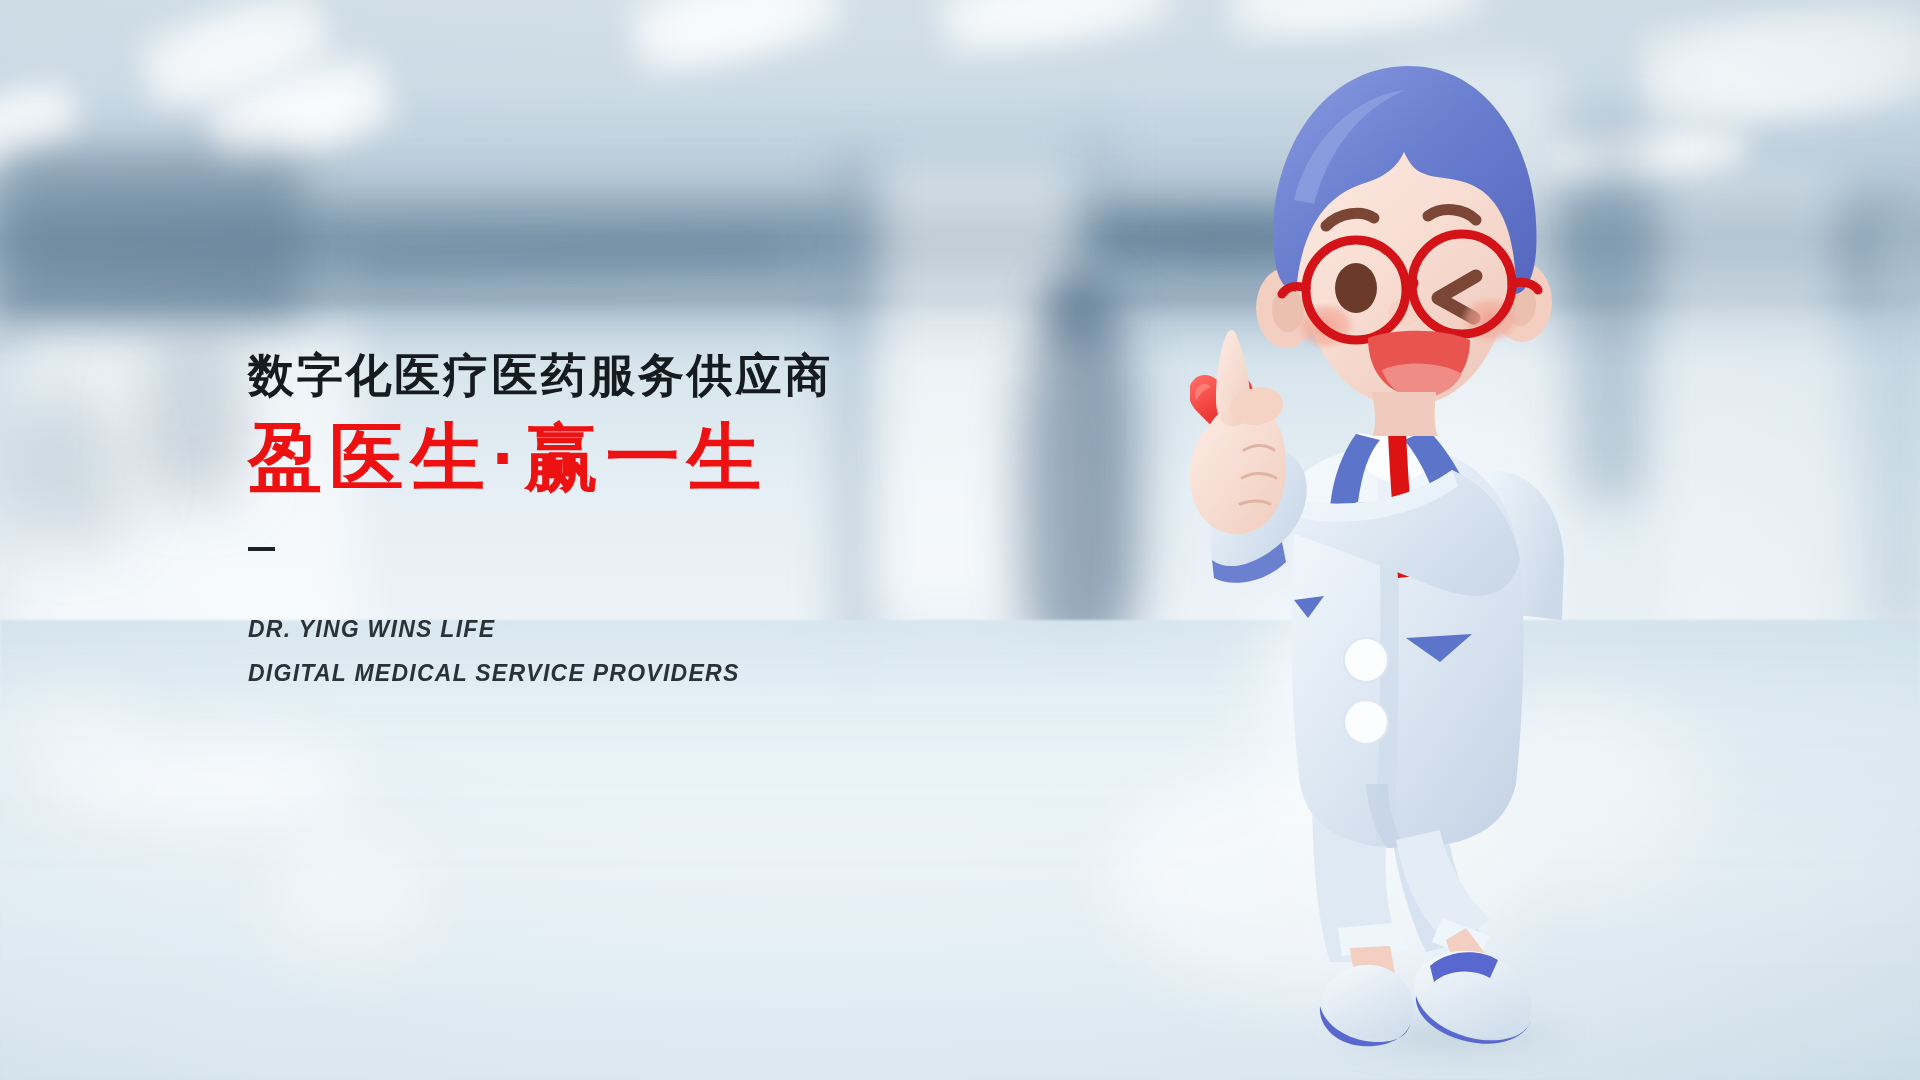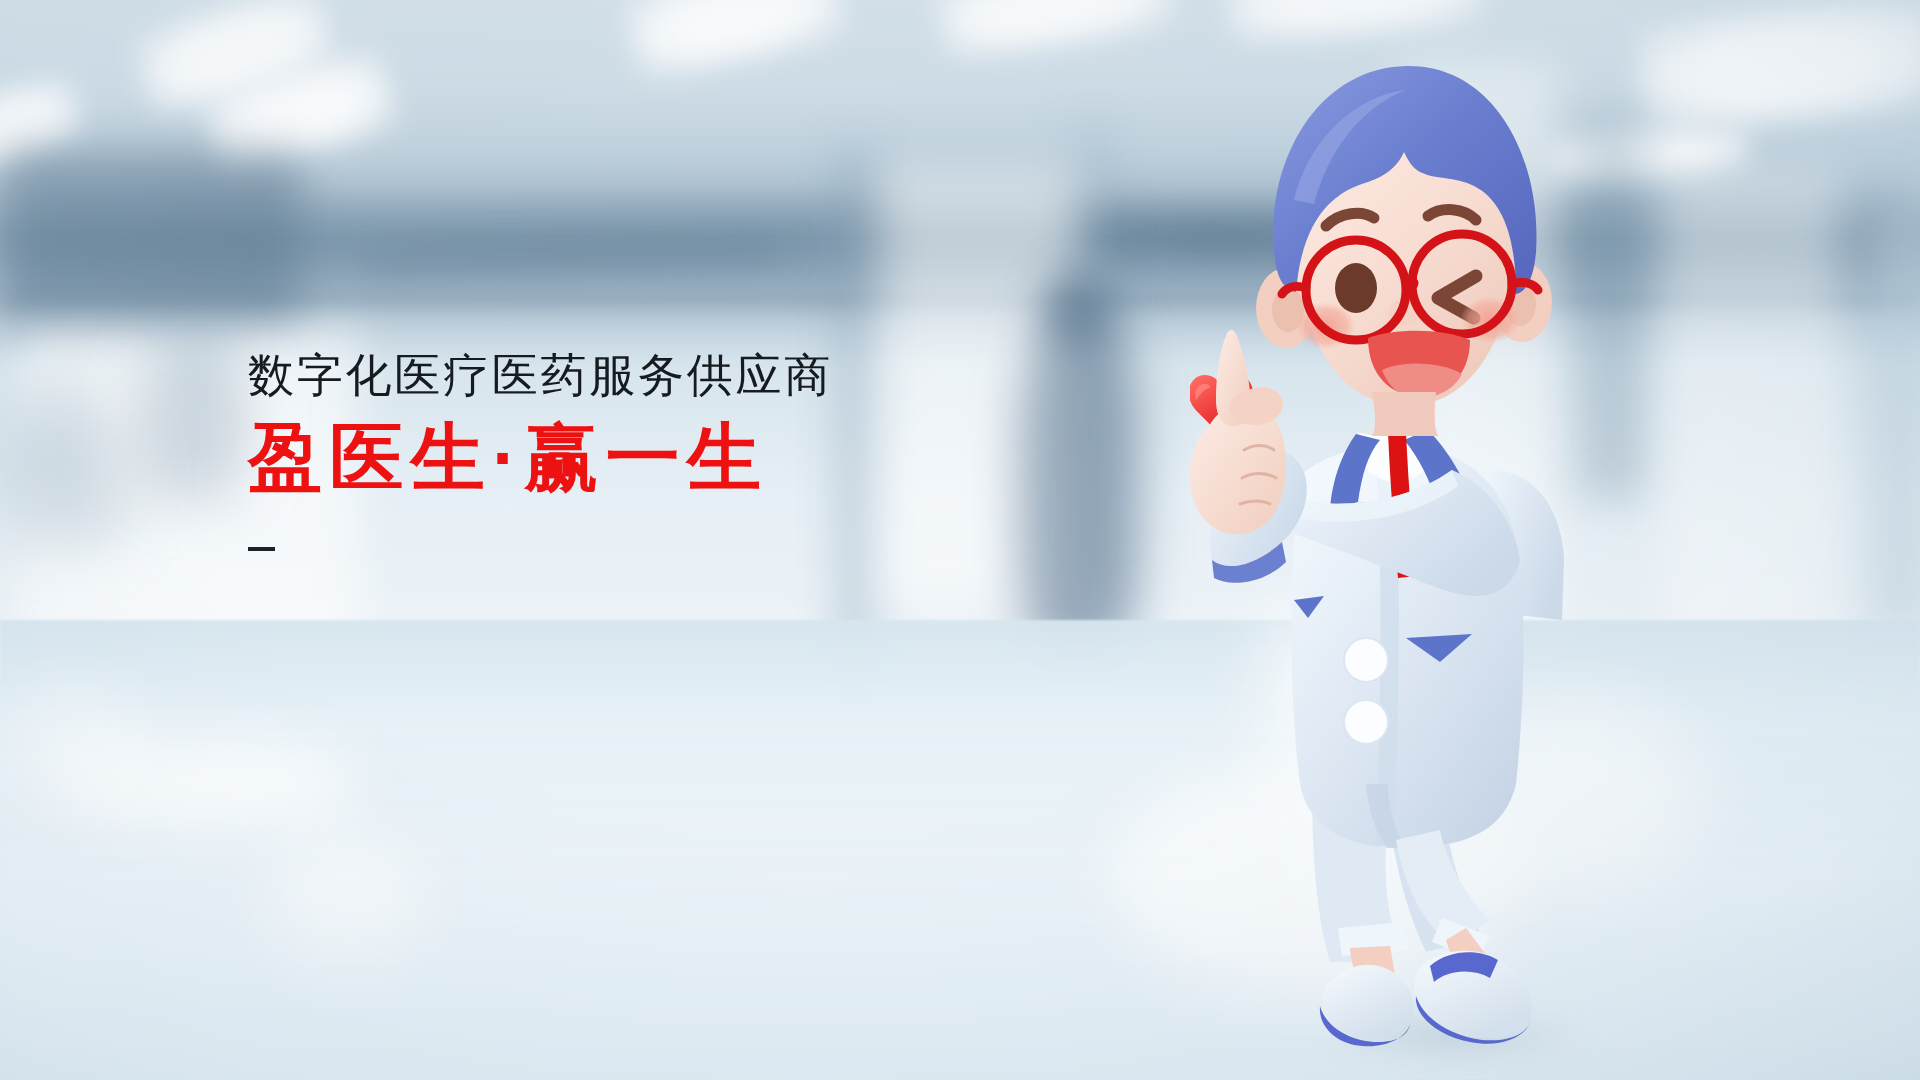--- a/index.html
+++ b/index.html
@@ -109,21 +109,21 @@
   .bg-vignette {
     position:absolute; inset:0;
     background:radial-gradient(ellipse at 42% 46%, rgba(255,255,255,0) 38%, rgba(176,198,214,.20) 78%, rgba(150,178,198,.30) 100%);
   }
 
   
   #headline-block { position:absolute; left:248px; top:352px; width:760px; }
 
   .tagline-cn {
     font-size:46px; line-height:1; letter-spacing:.06em;
-    color:#151b20; font-weight:400; white-space:nowrap;
+    color:#151b20; font-weight:700; white-space:nowrap;
   }
   .slogan-cn {
     margin-top:23px;
     font-size:74px; line-height:1; letter-spacing:.10em;
     color:#ee1111; font-weight:700; white-space:nowrap;
   }
   .rule-dash { margin-top:52px; width:27px; height:4px; background:#1b2228; }
   .tagline-en {
     margin-top:56px;
     font-size:23px; line-height:44px; letter-spacing:.055em;
@@ -185,20 +185,22 @@
   <div class="floor-glow fg4"></div>
   <div class="floor-glow fg5"></div>
   <div class="fg-vert"></div>
   <div class="bg-vignette"></div>
 
   <div id="headline-block">
     <div class="tagline-cn">数字化医疗医药服务供应商</div>
     <div class="slogan-cn">盈医生·赢一生</div>
     <div class="rule-dash"></div>
     <div class="tagline-en">
+      <div>DR. YING WINS LIFE</div>
+      <div>DIGITAL MEDICAL SERVICE PROVIDERS</div>
     </div>
   </div>
 
   <div class="char-shadow"></div>
   <div id="doctor-character">
     <svg viewBox="0 0 480 1020" xmlns="http://www.w3.org/2000/svg">
       <defs>
         <linearGradient id="gHair" x1="0" y1="0" x2="1" y2="1">
           <stop offset="0%" stop-color="#8a9be0"></stop>
           <stop offset="45%" stop-color="#6b7fd0"></stop>

